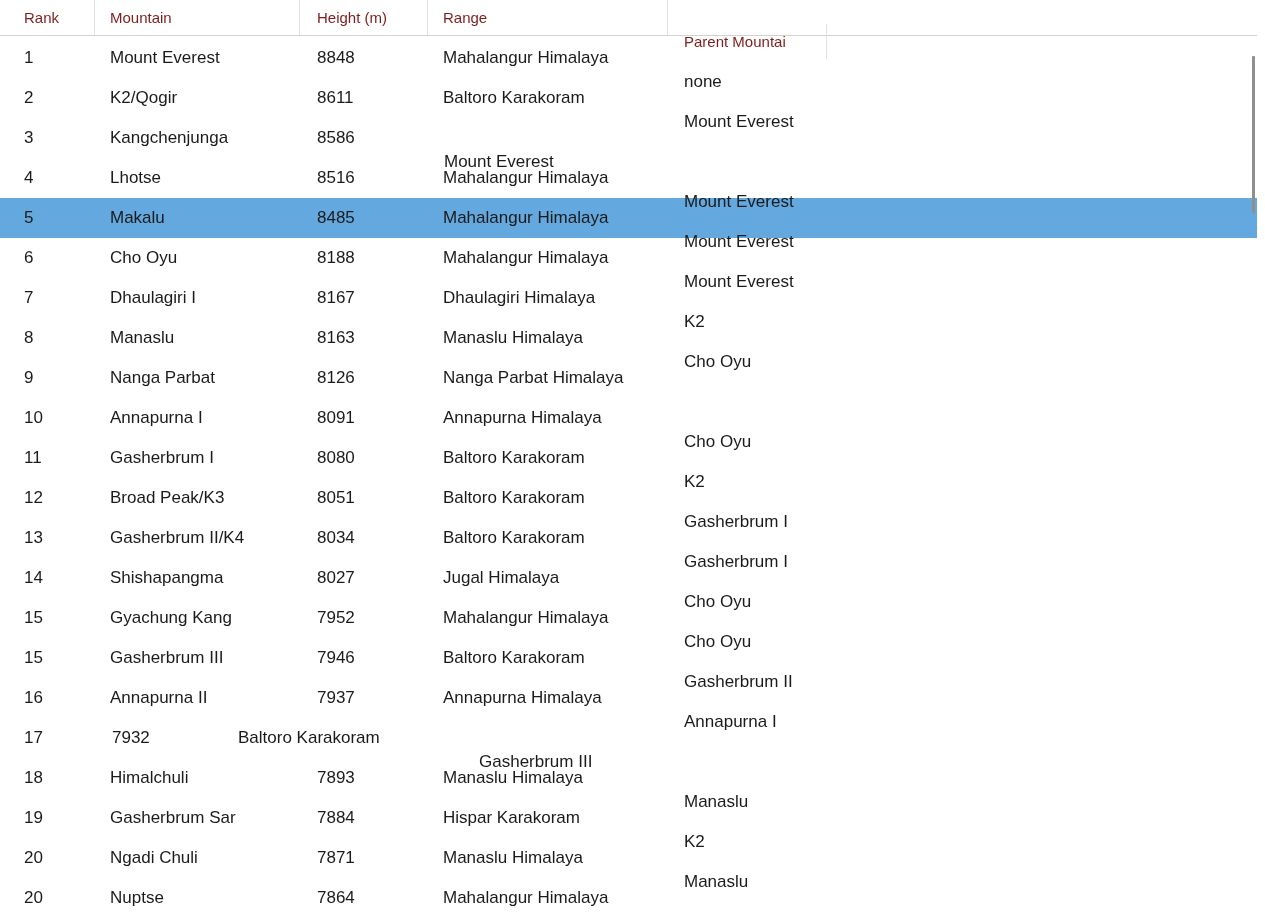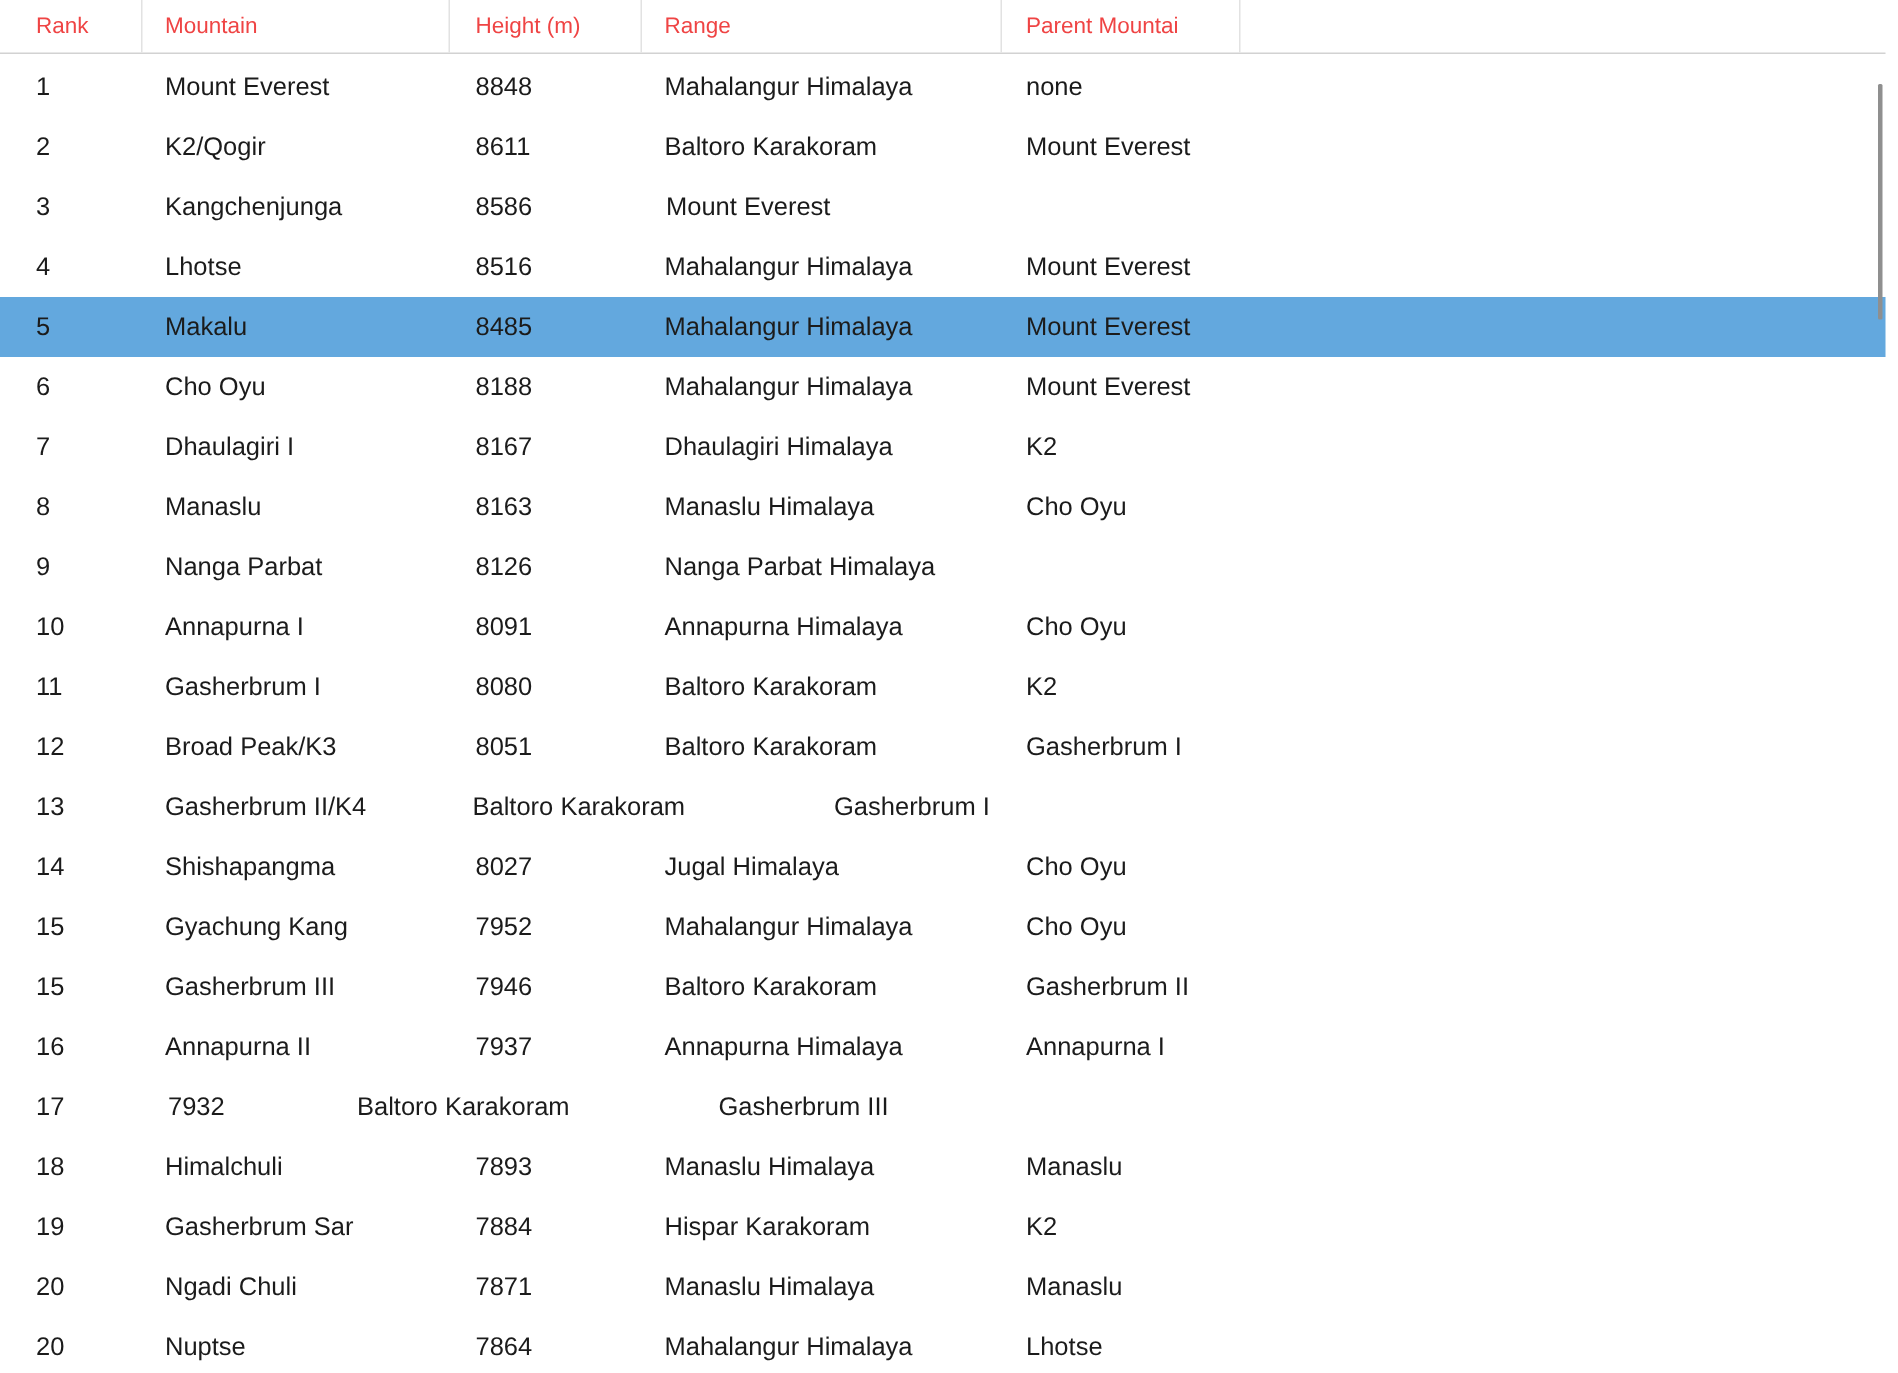--- a/index.html
+++ b/index.html
@@ -23,32 +23,32 @@
     border-bottom: 1px solid #d2d2d2;
     background: #ffffff;
   }
   .hcell {
     box-sizing: border-box;
     display: flex;
     align-items: center;
     height: 35px;
     border-right: 1px solid #e2e2e2;
     font-size: 15px;
-    color: #ef4444;
+    color: #7f1d1d;
     white-space: nowrap;
     overflow: hidden;
     cursor: default;
   }
   .hcell.fill { flex: 1; border-right: none; }
   
   .c0 { width: 95px;  padding-left: 24px; }
   .c1 { width: 205px; padding-left: 15px; }
   .c2 { width: 128px; padding-left: 17px; }
   .c3 { width: 240px; padding-left: 15px; }
-  .c4 { width: 159px; padding-left: 16px; }
+  .c4 { width: 159px; padding-left: 16px; margin-top: 24px; }
   
   .grid-body { margin-top: 2px; }
   .grid-row {
     display: flex;
     width: 1257px;
     height: 40px;
     background: transparent;
   }
   .grid-row.selected { background: #63a8de; }
   .cell {
@@ -175,20 +175,21 @@
       <div class="grid-row">
         <div class="cell c0">12</div>
         <div class="cell c1">Broad Peak/K3</div>
         <div class="cell c2">8051</div>
         <div class="cell c3">Baltoro Karakoram</div>
         <div class="cell c4">Gasherbrum I</div>
       </div>
       <div class="grid-row">
         <div class="cell c0">13</div>
         <div class="cell c1">Gasherbrum II/K4</div>
+        <div class="cell c2">8034</div>
         <div class="cell c3">Baltoro Karakoram</div>
         <div class="cell c4">Gasherbrum I</div>
       </div>
       <div class="grid-row">
         <div class="cell c0">14</div>
         <div class="cell c1">Shishapangma</div>
         <div class="cell c2">8027</div>
         <div class="cell c3">Jugal Himalaya</div>
         <div class="cell c4">Cho Oyu</div>
       </div>

